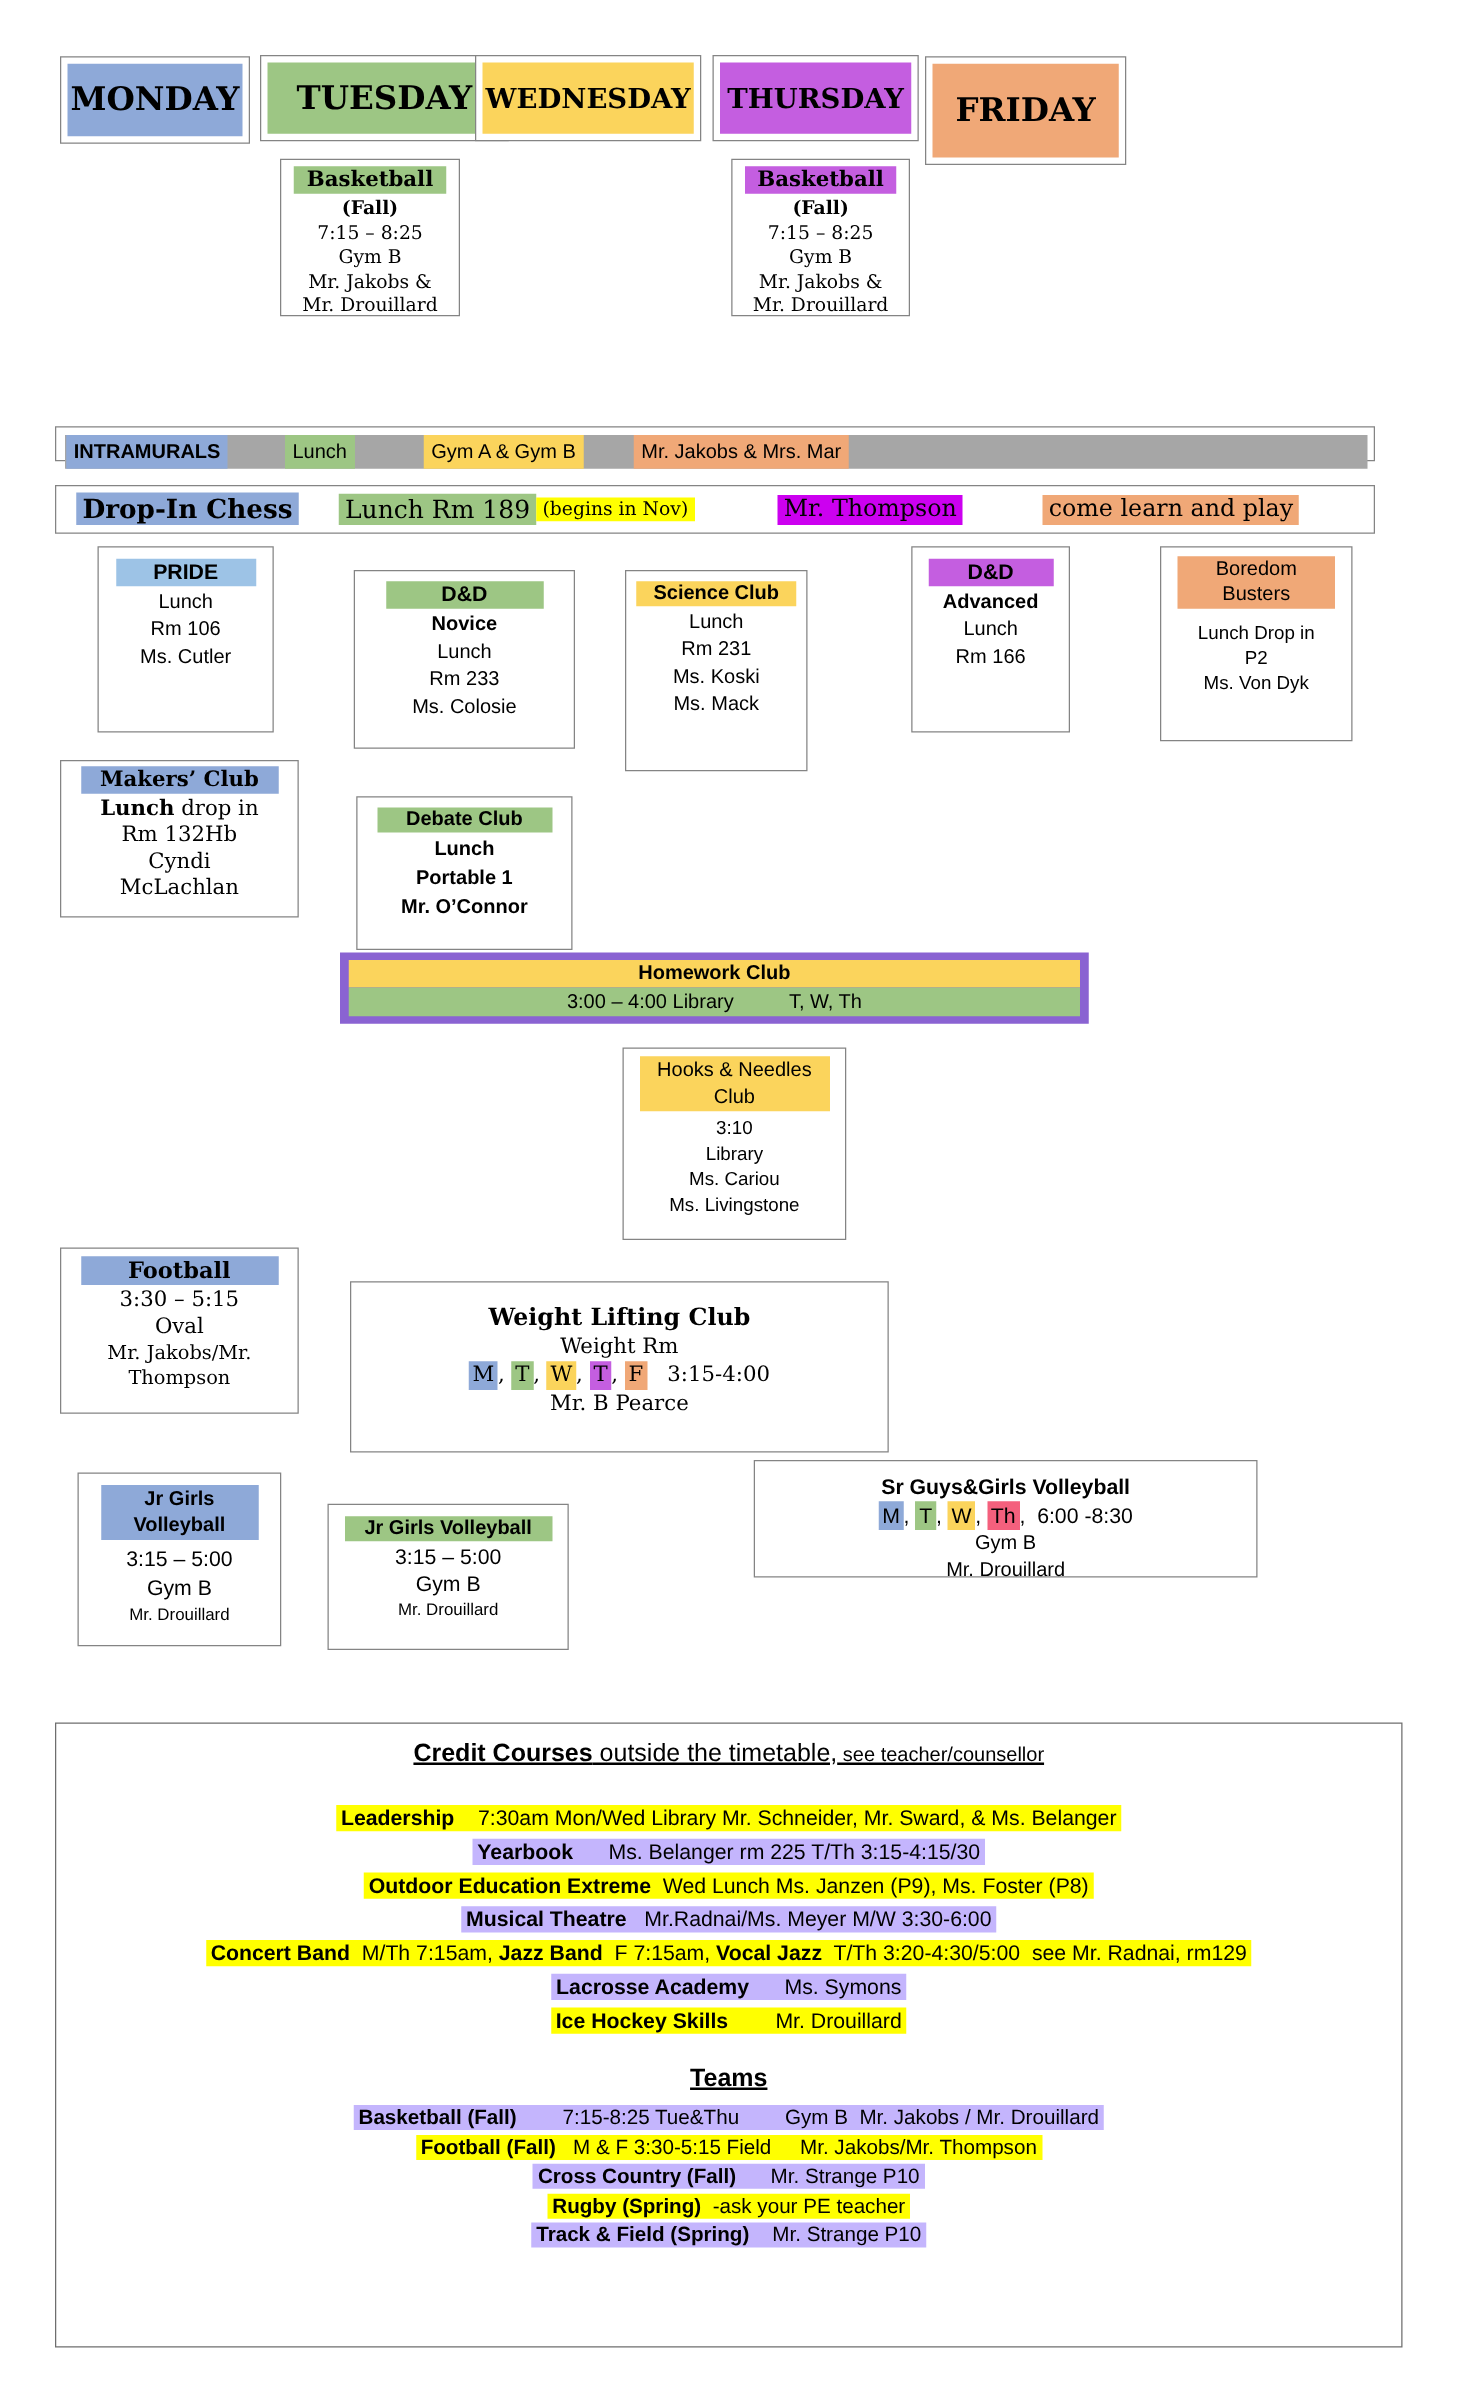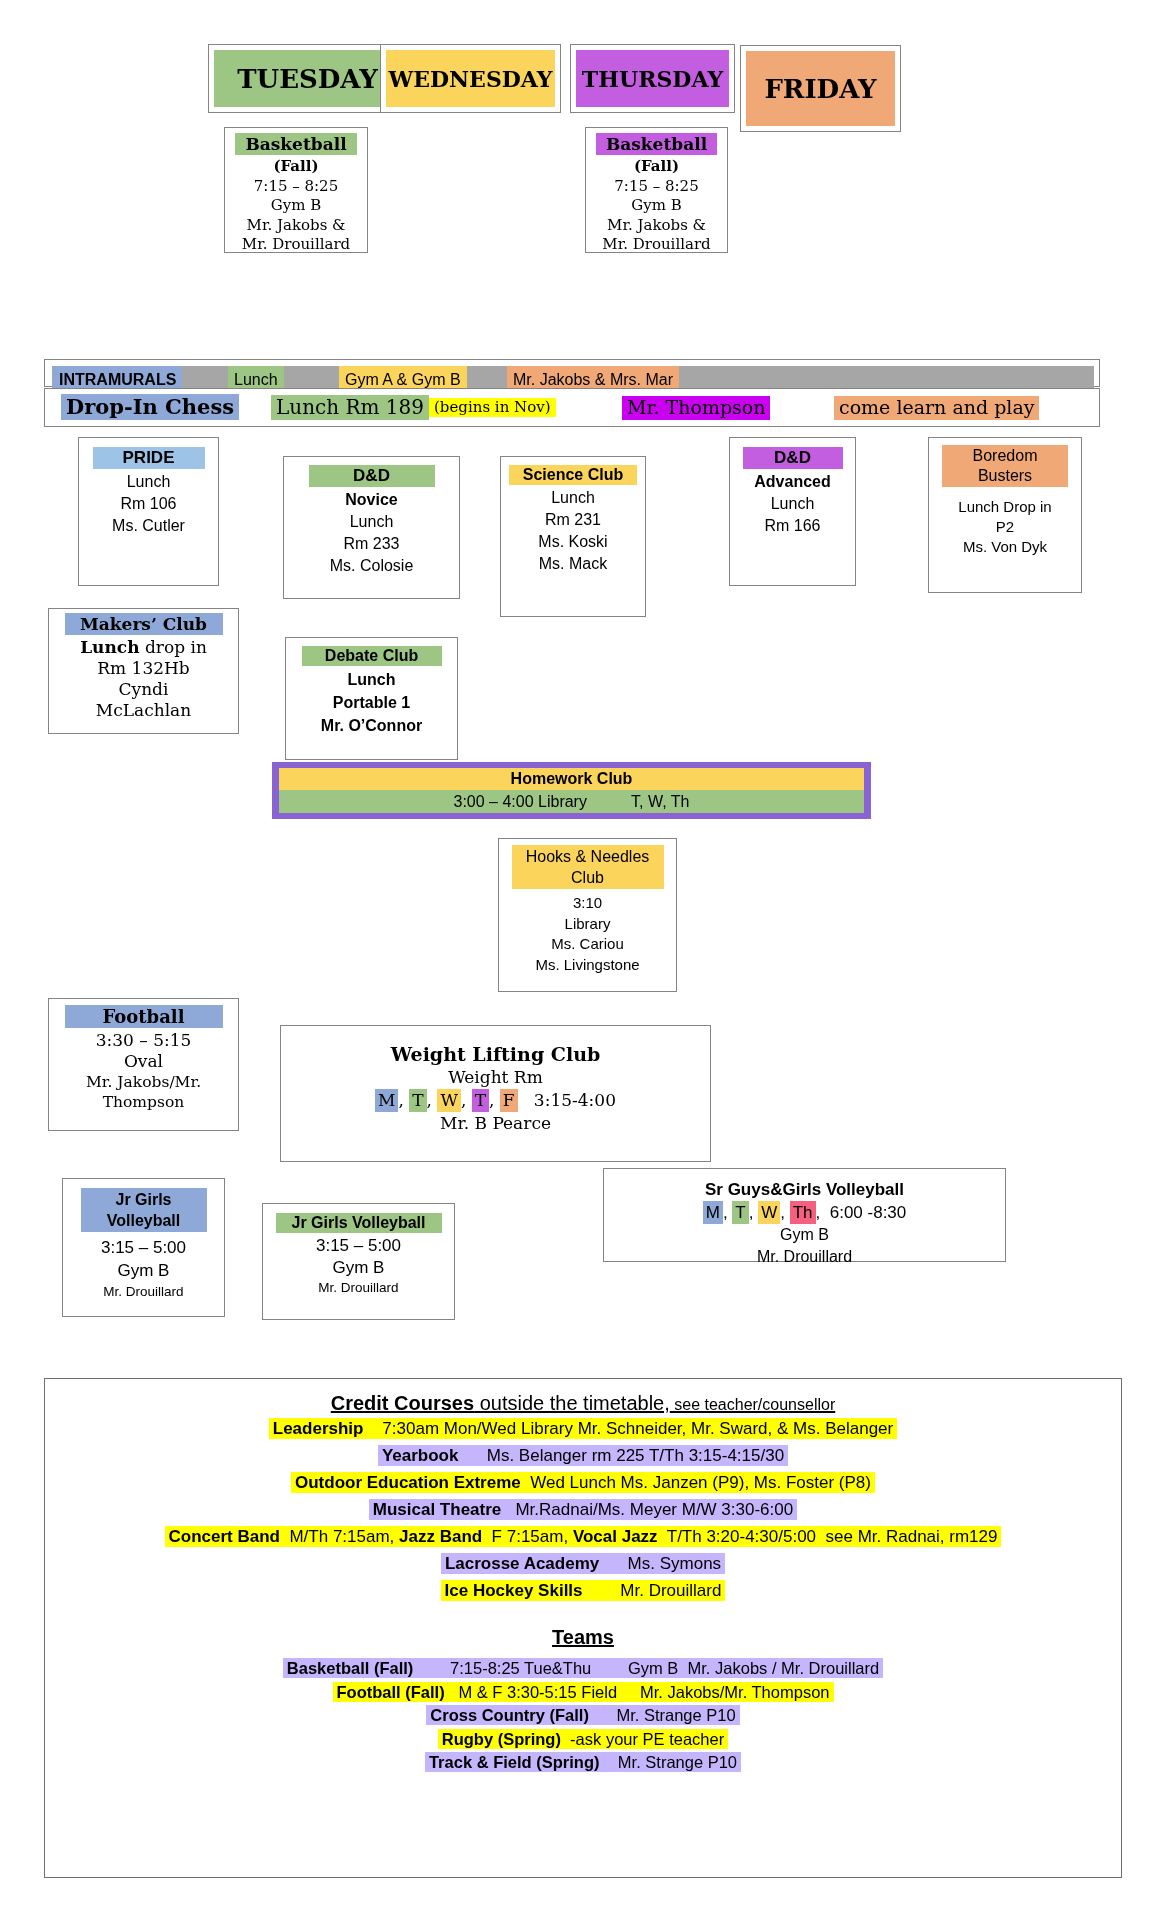--- a/index.html
+++ b/index.html
@@ -31,20 +31,23 @@
 .ctitle .small{font-size:16px}
 .bluebg{background:#8ea9d8}.greenbg{background:#9dc684}.yellowbg{background:#fbd45c}
 .purplebg{background:#c45ee0}.orangebg{background:#f0a877}.pinkbg{background:#f4607d}
 .lightbluebg{background:#9dc3e6}
 </style>
 </head>
 <body>
 
 <div class="page">
 
+  <div class="box day" style="left:48px;top:45px;width:152px;height:70px">
+    <div class="dayfill bluebg" style="font-size:26px">MONDAY</div>
+  </div>
   <div class="box day" style="left:208px;top:44px;width:199px;height:69px">
     <div class="dayfill greenbg" style="font-size:26px">TUESDAY</div>
   </div>
   <div class="box day" style="left:570px;top:44px;width:165px;height:69px">
     <div class="dayfill purplebg" style="font-size:22px">THURSDAY</div>
   </div>
   <div class="box day" style="left:380px;top:44px;width:181px;height:69px">
     <div class="dayfill yellowbg" style="font-size:22px">WEDNESDAY</div>
   </div>
   <div class="box day" style="left:740px;top:45px;width:161px;height:87px">
@@ -62,21 +65,21 @@
 
   <div class="box club serif" style="left:585px;top:127px;width:143px;height:126px;padding-top:5px">
     <div class="hd serif purplebg" style="width:121px;font-size:17px">Basketball</div>
     <div class="lnS b">(Fall)</div>
     <div class="lnS">7:15 – 8:25</div>
     <div class="lnS">Gym B</div>
     <div class="lnS">Mr. Jakobs &amp;</div>
     <div class="lnS">Mr. Drouillard</div>
   </div>
 
-  <div class="box" style="left:44px;top:359px;width:1056px;height:28px">
+  <div class="box" style="left:44px;top:341px;width:1056px;height:28px">
     <div class="abs" style="left:7px;top:6px;width:1042px;height:27px;background:#a6a6a6">
       <span class="seg b bluebg" style="left:1px">INTRAMURALS</span>
       <span class="seg greenbg" style="left:176px">Lunch</span>
       <span class="seg yellowbg" style="left:287px">Gym A &amp; Gym B</span>
       <span class="seg orangebg" style="left:455px">Mr. Jakobs &amp; Mrs. Mar</span>
     </div>
   </div>
 
   <div class="box" style="left:44px;top:388px;width:1056px;height:39px">
     <span class="cseg serif b bluebg" style="left:16px;top:5px;font-size:21px">Drop-In Chess</span>
@@ -194,21 +197,21 @@
     <div class="dayline" style="font-size:17px;line-height:23px"><span class="dl bluebg">M</span><span>, </span><span class="dl greenbg">T</span><span>, </span><span class="dl yellowbg">W</span><span>, </span><span class="dl pinkbg">Th</span><span>,  6:00 -8:30</span></div>
     <div style="font-size:16px;line-height:22px">Gym B</div>
     <div style="font-size:16px;line-height:22px">Mr. Drouillard</div>
   </div>
 
   <div class="box" style="left:44px;top:1378px;width:1078px;height:500px;text-align:center;padding-top:13px;border-color:#6e6e6e">
     <div>
       <span class="ctitle"><span class="b">Credit Courses</span><span> outside the timetable,</span><span class="small"> see teacher/counsellor</span></span>
     </div>
 
-    <div style="" class="cline"><span class="hl-y"><span class="b">Leadership</span><span>    7:30am Mon/Wed Library Mr. Schneider, Mr. Sward, &amp; Ms. Belanger</span></span></div>
+    <div style="margin-top:26px" class="cline"><span class="hl-y"><span class="b">Leadership</span><span>    7:30am Mon/Wed Library Mr. Schneider, Mr. Sward, &amp; Ms. Belanger</span></span></div>
     <div class="cline"><span class="hl-g"><span class="b">Yearbook</span><span>      Ms. Belanger rm 225 T/Th 3:15-4:15/30</span></span></div>
     <div class="cline"><span class="hl-y"><span class="b">Outdoor Education Extreme</span><span>  Wed Lunch Ms. Janzen (P9), Ms. Foster (P8)</span></span></div>
     <div class="cline"><span class="hl-g"><span class="b">Musical Theatre</span><span>   Mr.Radnai/Ms. Meyer M/W 3:30-6:00</span></span></div>
     <div class="cline"><span class="hl-y"><span class="b">Concert Band</span><span>  M/Th 7:15am, </span><span class="b">Jazz Band</span><span>  F 7:15am, </span><span class="b">Vocal Jazz</span><span>  T/Th 3:20-4:30/5:00  see Mr. Radnai, rm129</span></span></div>
     <div class="cline"><span class="hl-g"><span class="b">Lacrosse Academy</span><span>      Ms. Symons</span></span></div>
     <div class="cline"><span class="hl-y"><span class="b">Ice Hockey Skills</span><span>        Mr. Drouillard</span></span></div>
 
     <div class="b" style="font-size:20px;text-decoration:underline;margin-top:22px;margin-bottom:8px">Teams</div>
 
     <div class="tline"><span class="hl-g"><span class="b">Basketball (Fall)</span><span>        7:15-8:25 Tue&amp;Thu        Gym B  Mr. Jakobs / Mr. Drouillard</span></span></div>

